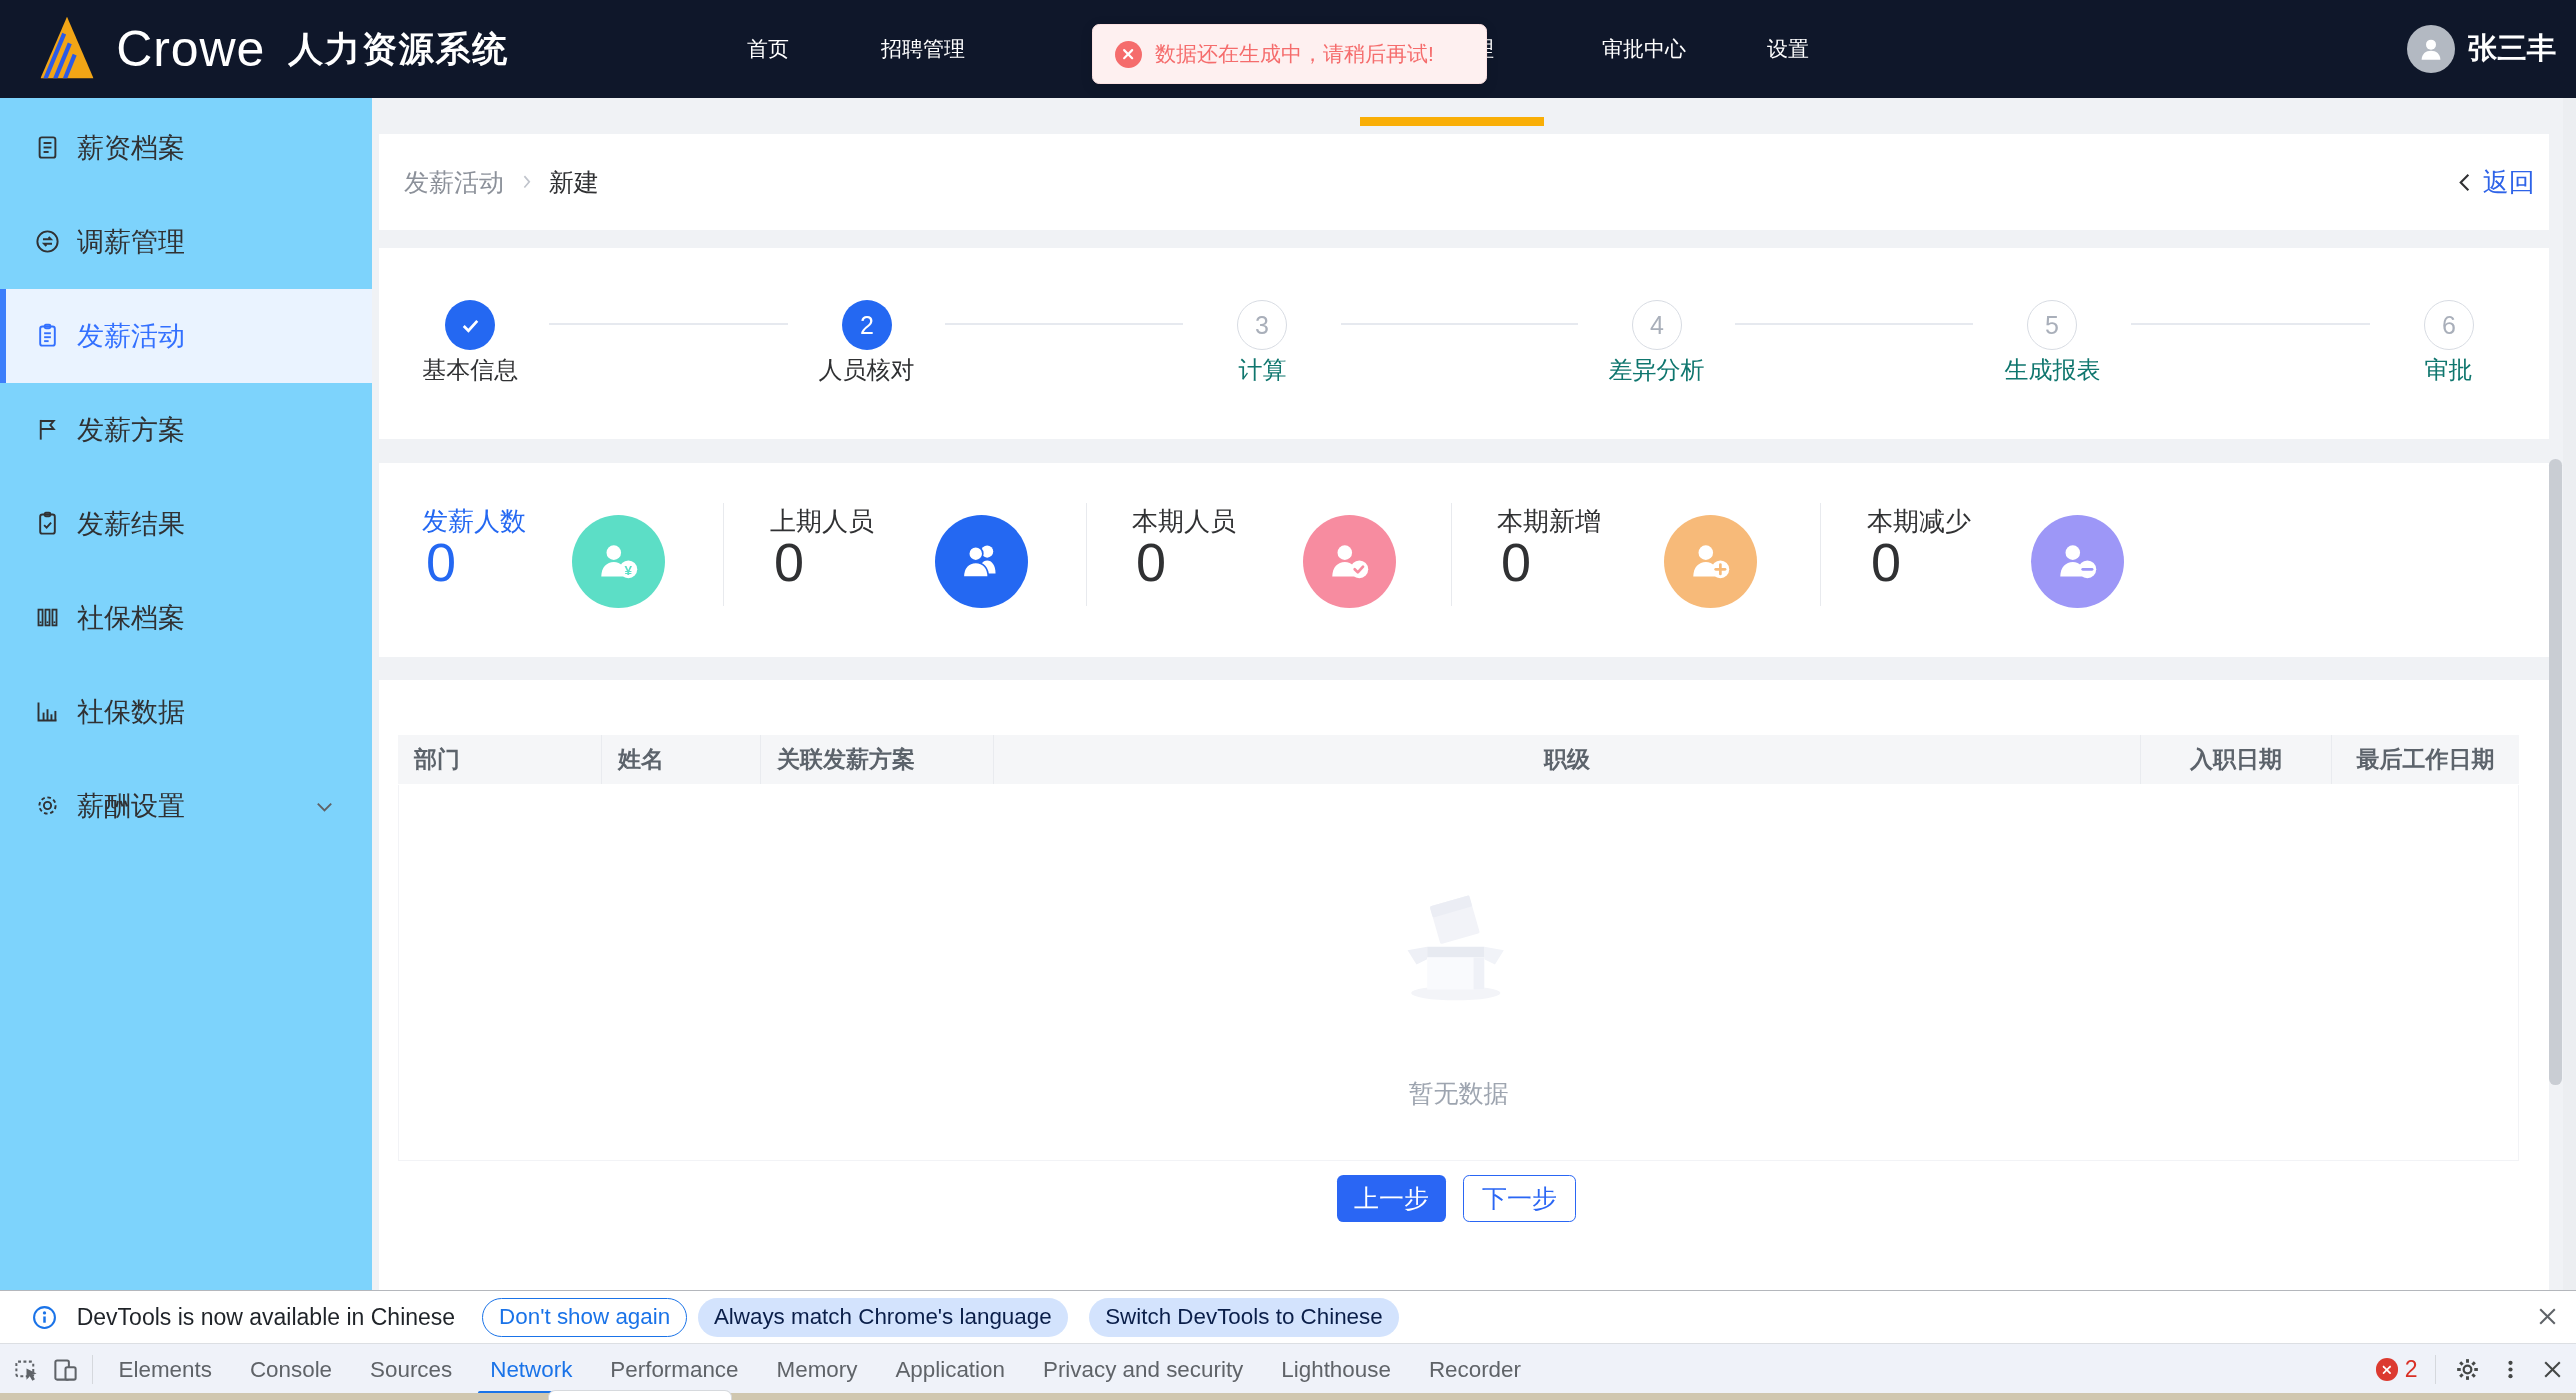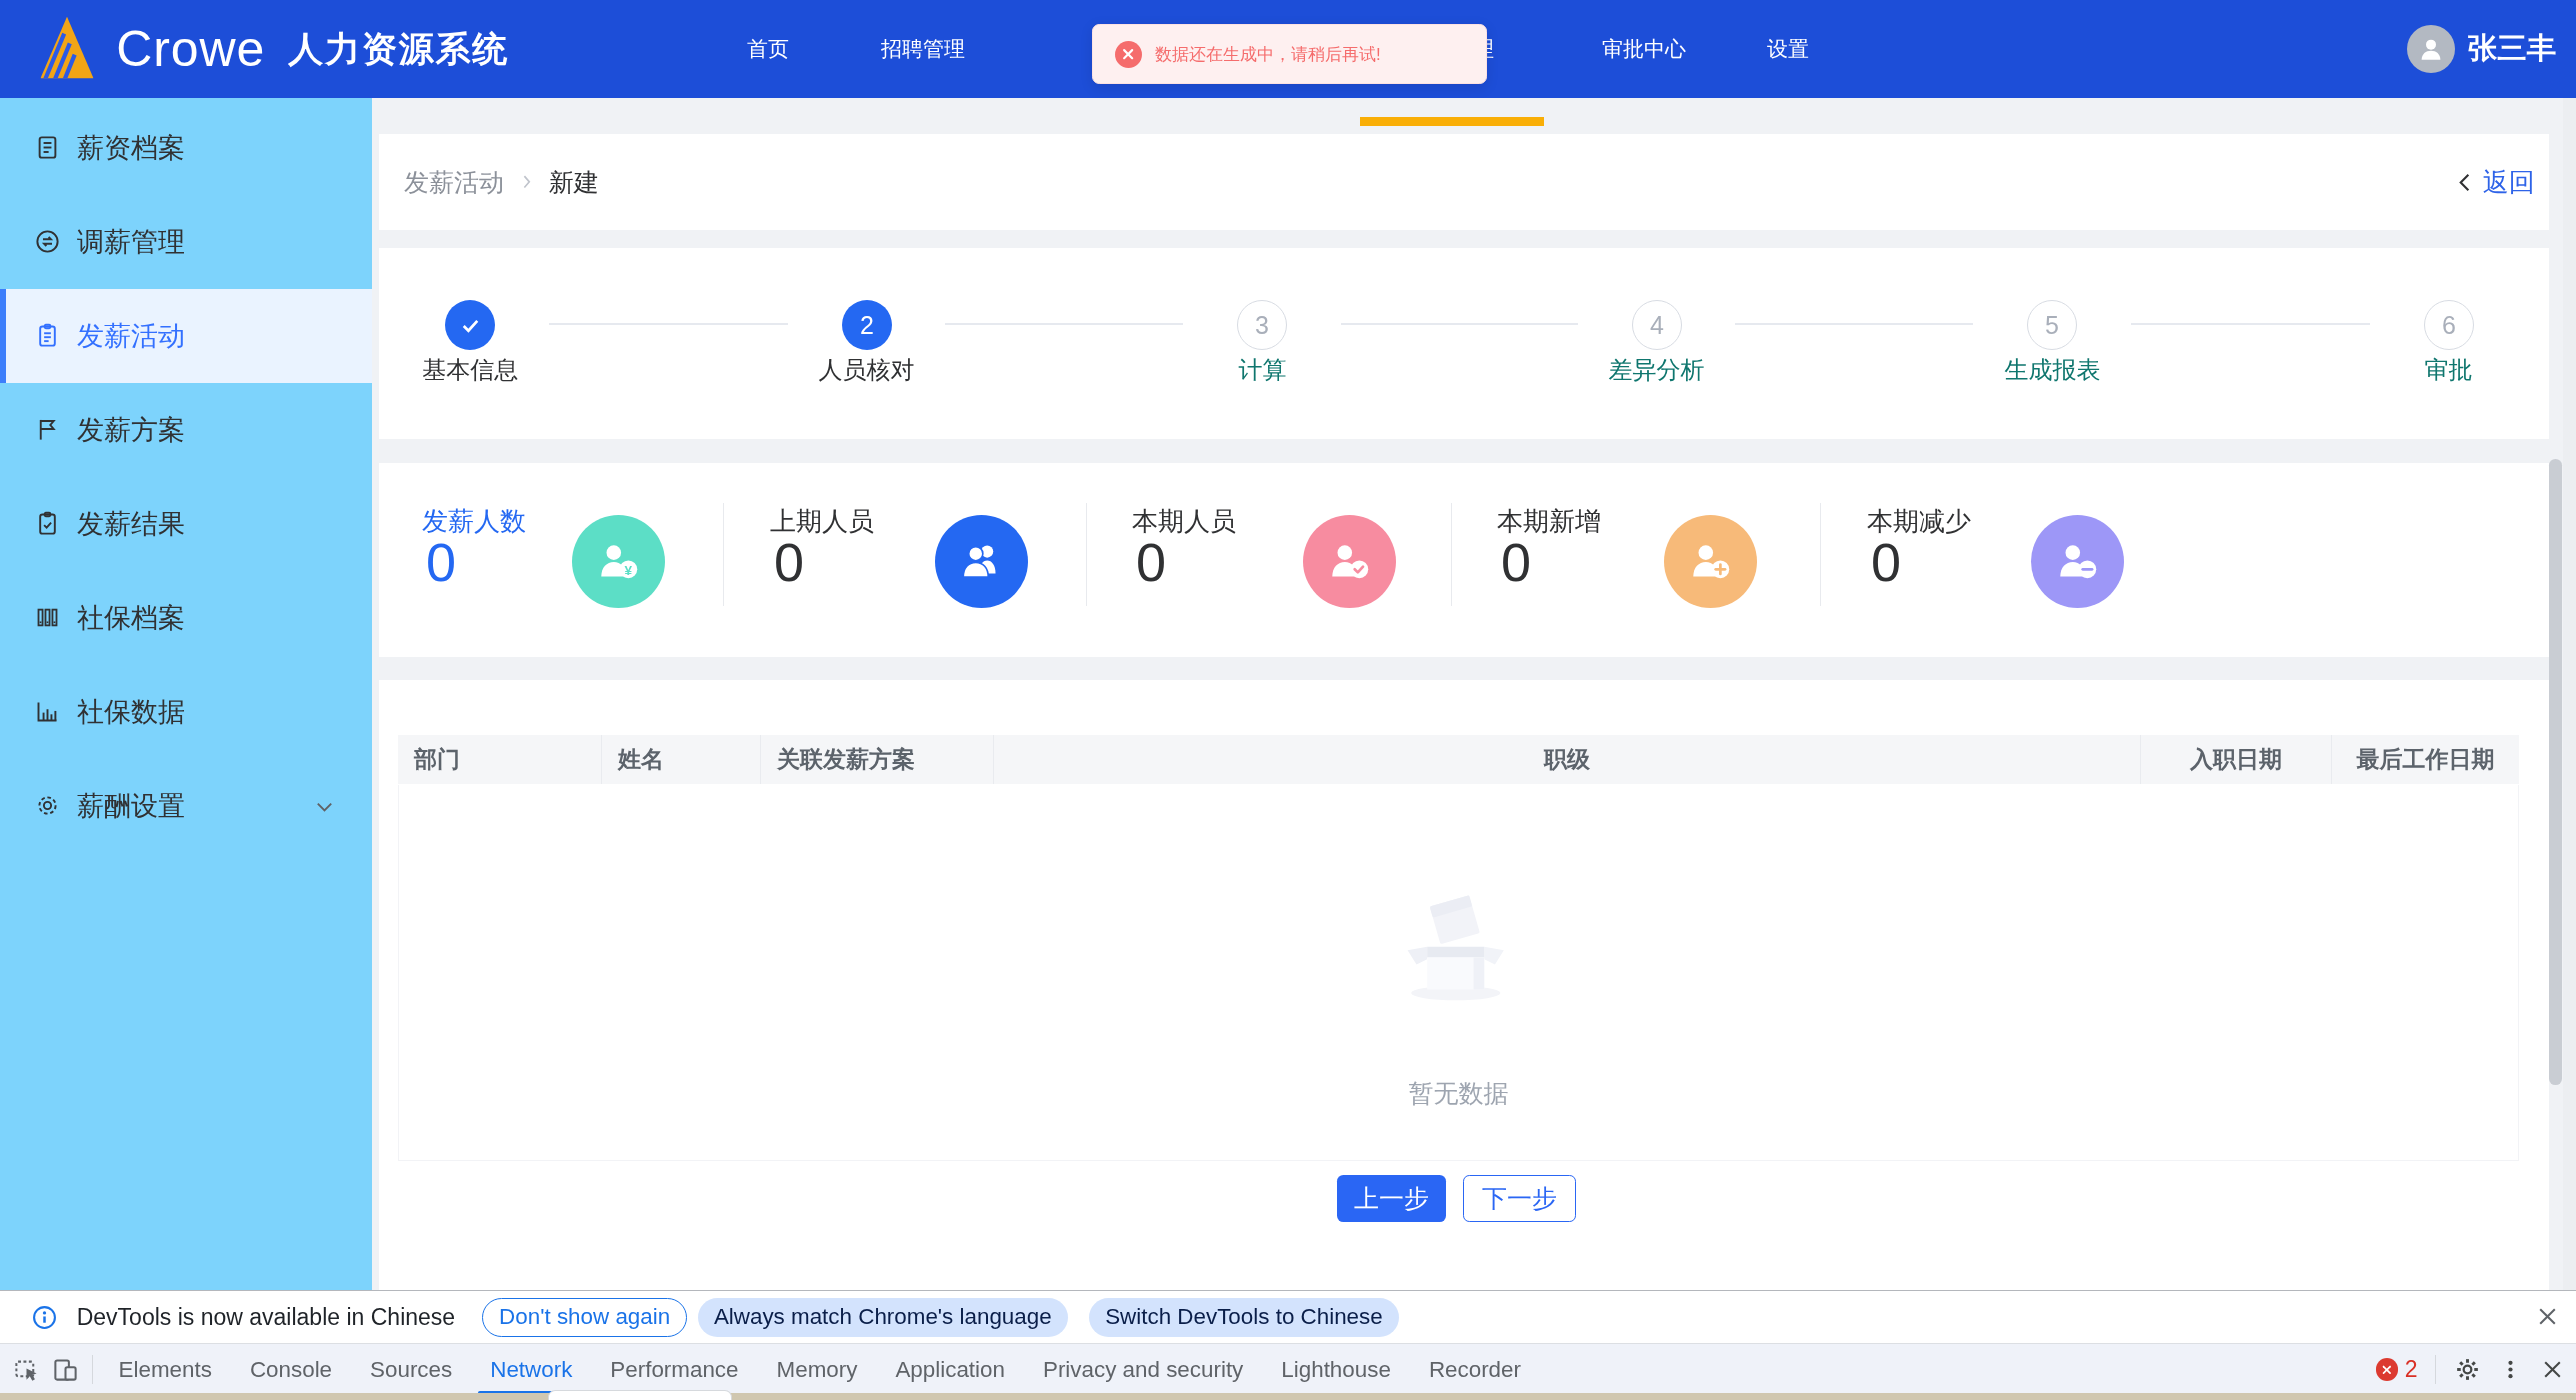--- a/index.html
+++ b/index.html
@@ -1,35 +1,35 @@
 <!DOCTYPE html>
 <html style="font-size:14.3px"><head>
 <meta charset="utf-8">
 <style>
   * { margin:0; padding:0; box-sizing:border-box; }
   html,body { width:2576px; height:1400px; overflow:hidden; }
   body { font-family:"Liberation Sans","DejaVu Sans",sans-serif; background:#F0F2F5; position:relative; color:#303133; }
   svg { display:block; }
 
   
-  .navbar { position:absolute; left:0; top:0; width:2576px; height:98px; background:#1d4ed8; z-index:30; }
+  .navbar { position:absolute; left:0; top:0; width:2576px; height:98px; background:#0f172a; z-index:30; }
   .brand { position:absolute; left:32px; top:0; height:98px; display:flex; align-items:center; }
   .brand-name { color:#fff; font-size:50px; font-weight:500; letter-spacing:0.9px; margin-left:14.3px; }
   .brand-product { color:#fff; font-size:35px; font-weight:bold; margin-left:23px; letter-spacing:1.8px; }
   .nav-item { position:absolute; top:0; height:126px; line-height:98px; color:#fff; font-size:21px; cursor:pointer; white-space:nowrap; }
   .nav-item.active { width:184px; text-align:center; }
   .nav-underline { position:absolute; left:0; right:0; bottom:0; height:9px; background:#F9AE06; }
   .nav-user { position:absolute; right:19.7px; top:0; height:98px; display:flex; align-items:center; }
   .avatar { width:48px; height:48px; border-radius:50%; background:#B3B9C2; display:flex; align-items:center; justify-content:center; }
   .user-name { color:#fff; font-size:29.5px; font-weight:bold; margin-left:12.5px; }
 
   
   .toast { position:absolute; left:1092px; top:24px; width:395px; height:60px; background:#FEF0F0; border:0.9px solid #FDE2E2; border-radius:7.2px; display:flex; align-items:center; padding-left:21.5px; z-index:60; box-shadow:0 3.6px 12.5px rgba(0,0,0,.10); }
   .toast-icon { width:27px; height:27px; border-radius:50%; background:#F56C6C; display:flex; align-items:center; justify-content:center; flex:none; }
-  .toast-text { color:#F56C6C; font-size:17px; margin-left:13.4px; white-space:nowrap; }
+  .toast-text { color:#F56C6C; font-size:21px; margin-left:13.4px; white-space:nowrap; }
 
   
   .sidebar { position:absolute; left:0; top:98px; width:372px; height:1192px; background:#7dd3fc; z-index:5; }
   .side-item { position:relative; height:94px; display:flex; align-items:center; cursor:pointer; color:#303133; }
   .side-item .s-icon { margin-left:34px; width:27px; height:27px; color:#303133; }
   .side-item .s-label { font-size:27px; margin-left:16px; }
   .side-item.active { background:#EAF3FF; color:#3370FF; }
   .side-item.active .s-icon { color:#3370FF; }
   .active-bar { position:absolute; left:0; top:0; bottom:0; width:6.3px; background:#3D7EFB; }
   .side-chevron { position:absolute; right:36px; top:36px; width:23px; height:23px; color:#606266; }

